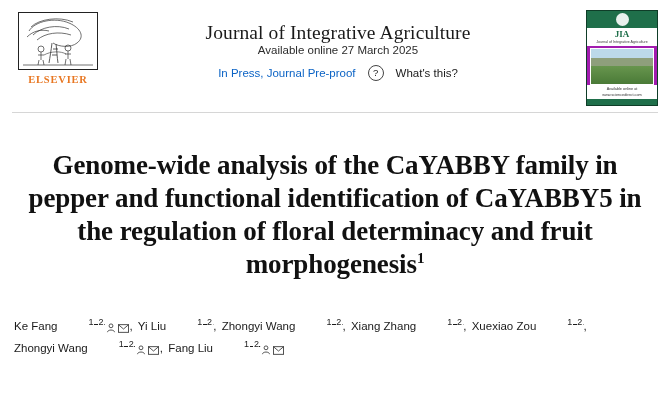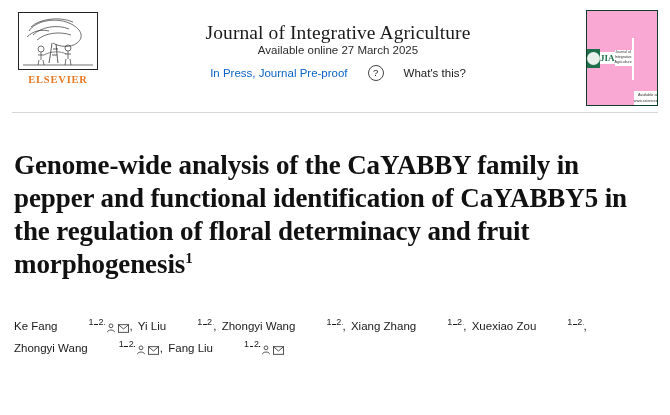--- a/index.html
+++ b/index.html
@@ -75,21 +75,21 @@
     margin-top: 0;
     font-family: "Liberation Sans", sans-serif;
     font-size: 11.5px;
     color: #2b2b2b;
   }
   .journal-status-row {
     margin-top: 9px;
     display: flex;
     align-items: center;
     justify-content: center;
-    gap: 20px;
+    gap: 12px;
     font-family: "Liberation Sans", sans-serif;
     font-size: 11.5px;
   }
   .press-link {
     color: #0b63c5;
     text-decoration: none;
   }
   .qmark {
     display: inline-flex;
     align-items: center;
@@ -114,25 +114,25 @@
   .cover-wrap {
     width: 86px;
     flex: 0 0 86px;
     display: flex;
     justify-content: flex-end;
     padding-top: 2px;
   }
   .cover {
     width: 72px;
     height: 96px;
-    background: #f9a8d4;
+    background: #a21caf;
     border: 1px solid #0f3d28;
     box-sizing: border-box;
     display: flex;
-    flex-direction: row;
+    flex-direction: column;
     align-items: center;
     position: relative;
     overflow: hidden;
   }
   .cover-top {
     width: 100%;
     height: 19px;
     background: #1f6f4a;
     display: flex;
     align-items: center;
@@ -204,20 +204,21 @@
   }
 
   
   .title {
     font-family: "Liberation Serif", serif;
     font-size: 27px;
     line-height: 33px;
     color: #111111;
     padding: 18px 14px 0 14px;
     letter-spacing: -0.1px;
+    text-align: center;
   }
   .title sup {
     font-size: 15px;
     vertical-align: super;
     line-height: 0;
   }
 
   
   .authors {
     padding: 16px 14px 0 14px;

